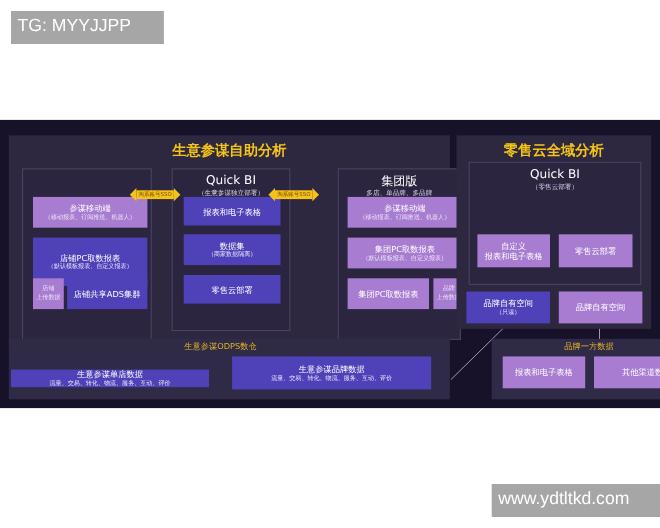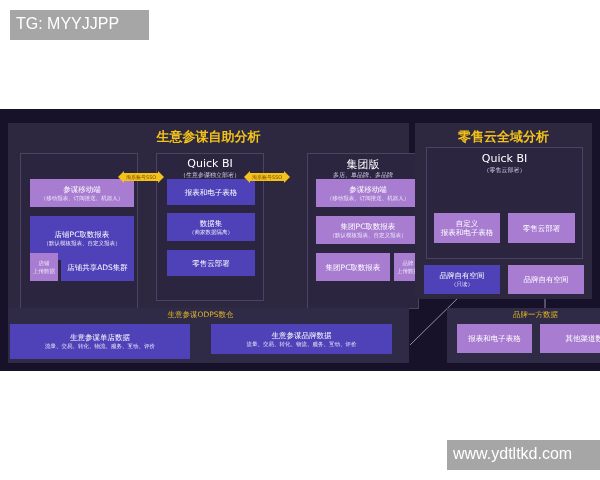--- a/index.html
+++ b/index.html
@@ -170,21 +170,21 @@
       <span class="l1">品牌自有空间</span>
       <span class="l2">（只读）</span>
     </div>
     <div class="box pink" style="left:93px;top:142px;width:76px;height:29px;">
       <span class="l1">品牌自有空间</span>
     </div>
   </div>
 
   <div class="panel p-odps">
     <div class="gold-small" style="left:0;right:16px;top:2px;">生意参谋ODPS数仓</div>
-    <div class="box blue" style="left:2px;top:16px;width:180px;height:35px;text-align:right;">
+    <div class="box blue" style="left:2px;top:28px;width:180px;height:16px;text-align:right;">
       <span class="l1">生意参谋单店数据</span>
       <span class="l2">流量、交易、转化、物流、服务、互动、评价</span>
     </div>
     <div class="box blue" style="left:203px;top:16px;width:181px;height:30px;">
       <span class="l1">生意参谋品牌数据</span>
       <span class="l2">流量、交易、转化、物流、服务、互动、评价</span>
     </div>
   </div>
 
   <div class="panel p-brand">

